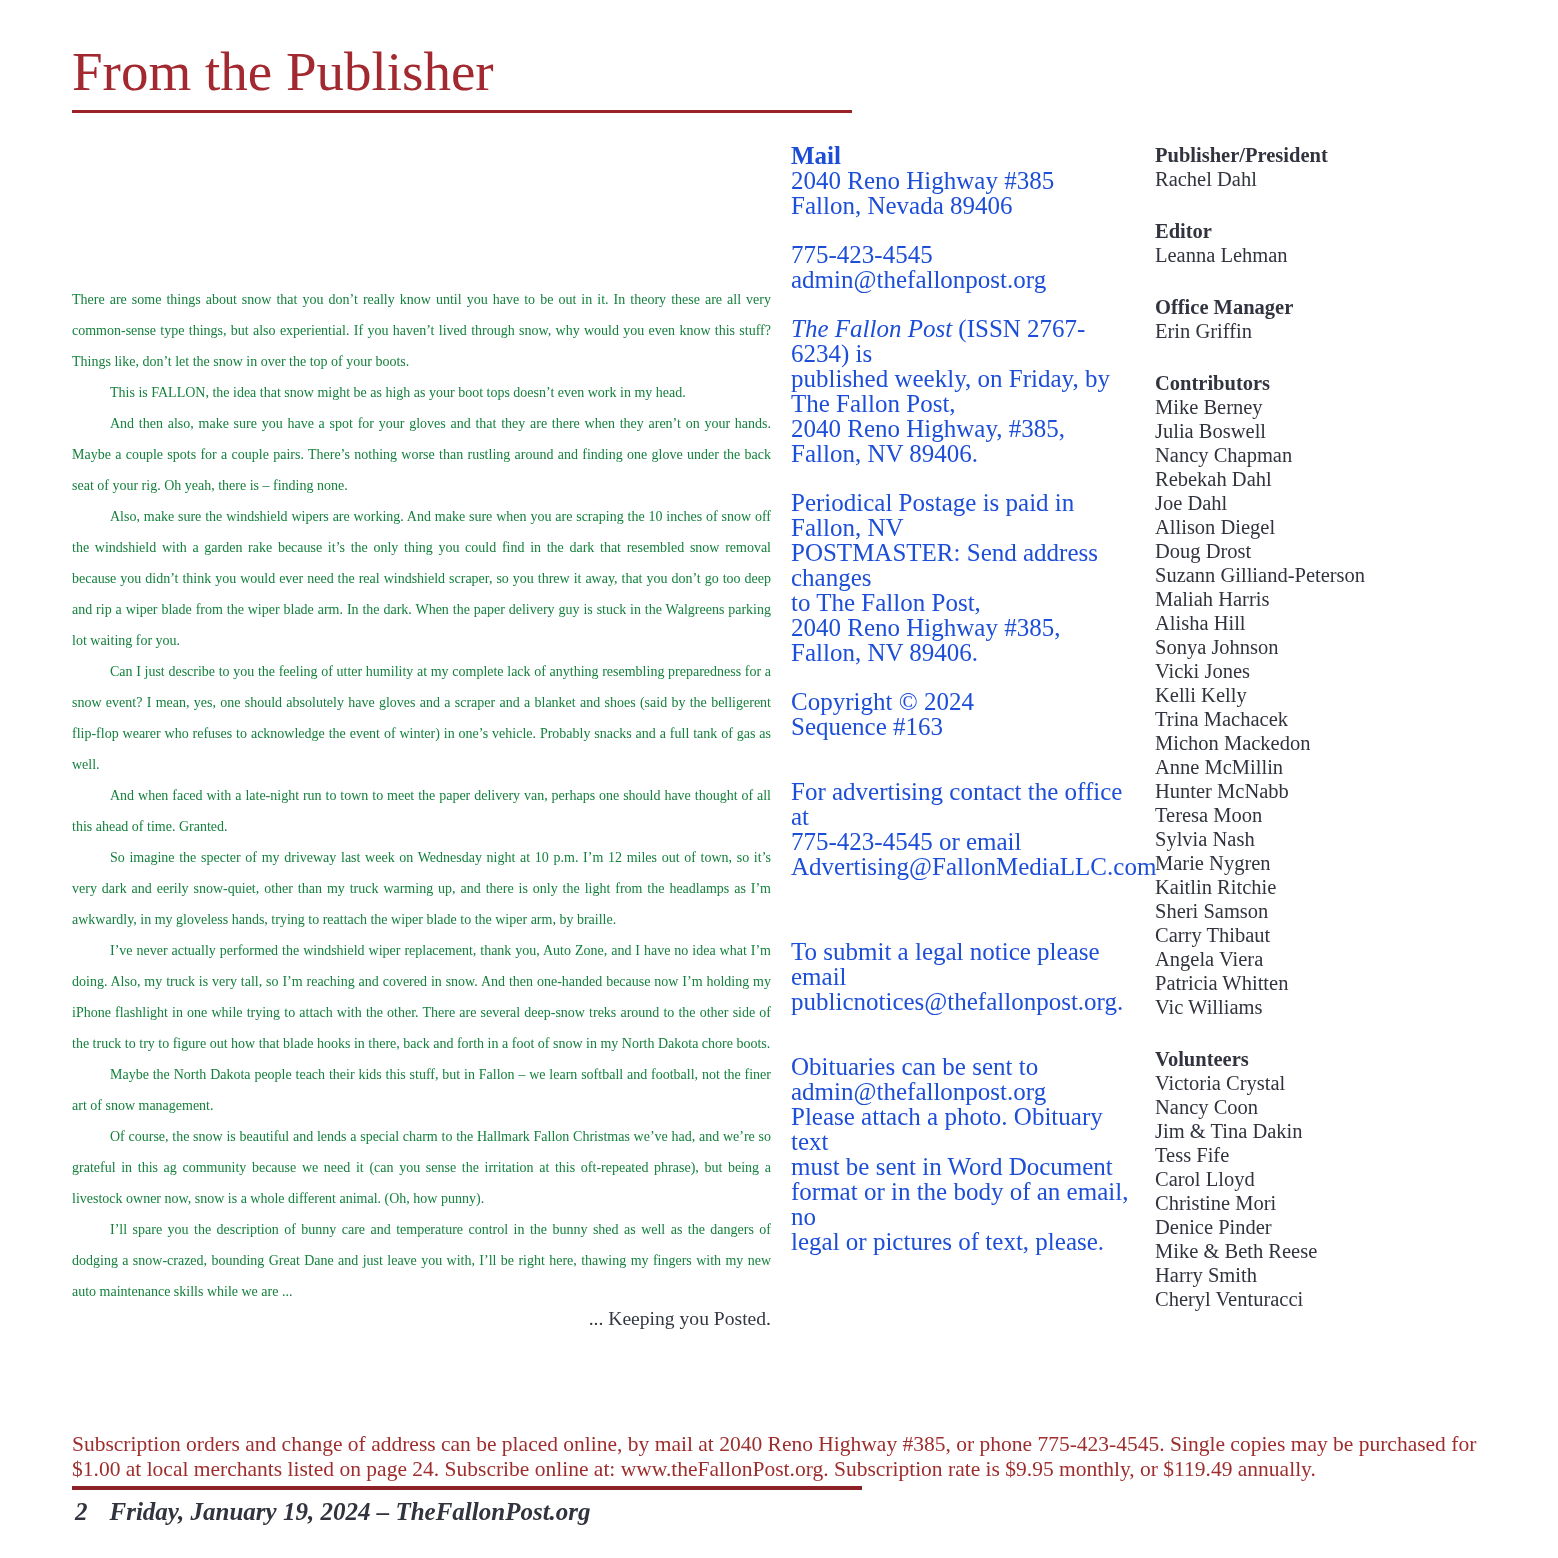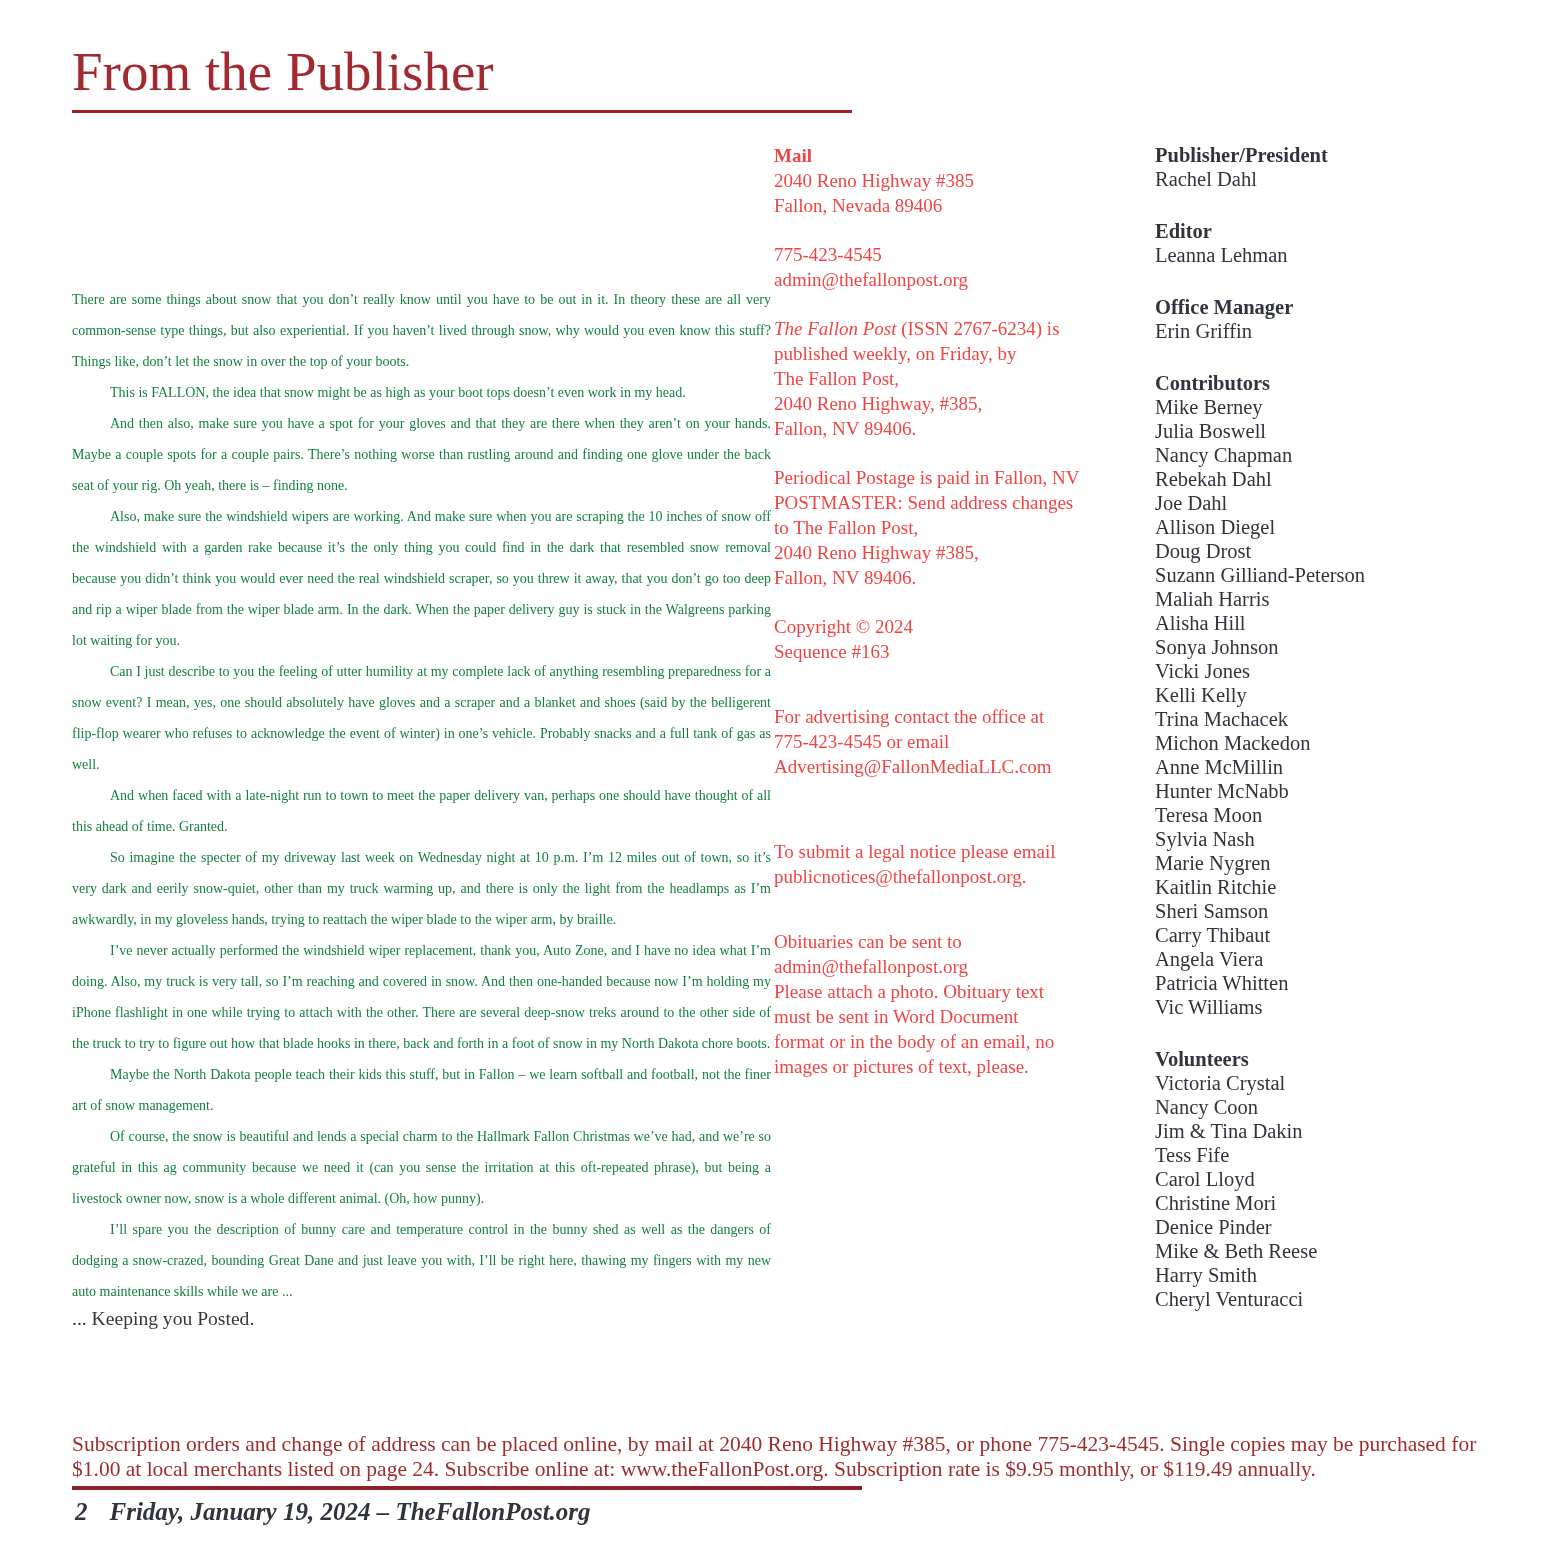--- a/index.html
+++ b/index.html
@@ -38,26 +38,26 @@
   .body-col{
     position:absolute;left:72px;top:284px;width:699px;
     font-size:14px;line-height:31px;
     text-align:justify;
     color:#15803d;
   }
   .body-col p{margin:0;padding:0;}
   .body-col p + p{text-indent:38px;}
   .signoff{
     position:absolute;left:72px;top:1308px;width:699px;
-    font-size:19.6px;line-height:22.4px;color:#343842;
+    font-size:19.6px;line-height:22.4px;color:#343842;text-align:right;
   }
   
   .mid-col{
-    position:absolute;left:774px;top:143px;width:345px;
-    font-size:19px;line-height:25px;color:#ef4444;
+    position:absolute;left:791px;top:143px;width:345px;
+    font-size:25px;line-height:25px;color:#1d4ed8;
   }
   .mid-col .block{margin:0;}
   .mt1{margin-top:24px !important;}
   .mt2{margin-top:40px !important;}
   .mt3{margin-top:60px !important;}
   .bold{font-weight:bold;}
   
   .staff-col{
     position:absolute;left:1155px;top:143px;width:370px;
     font-size:20.5px;line-height:24px;color:#31343E;
@@ -158,21 +158,21 @@
     <div>To submit a legal notice please email</div>
         <div>publicnotices@thefallonpost.org.</div>
       </div>
     <div class="block mt2">
 
     <div>Obituaries can be sent to</div>
         <div>admin@thefallonpost.org</div>
         <div>Please attach a photo. Obituary text</div>
         <div>must be sent in Word Document</div>
         <div>format or in the body of an email, no</div>
-        <div>images or pictures of text, please.</div>
+        <div>legal or pictures of text, please.</div>
       </div>
   </div>
 
   <div class="staff-col">
 
       <div class="staff-section">
         <div class="sec-title">Publisher/President</div>
         <div>
           <div>Rachel Dahl</div>
         </div>

